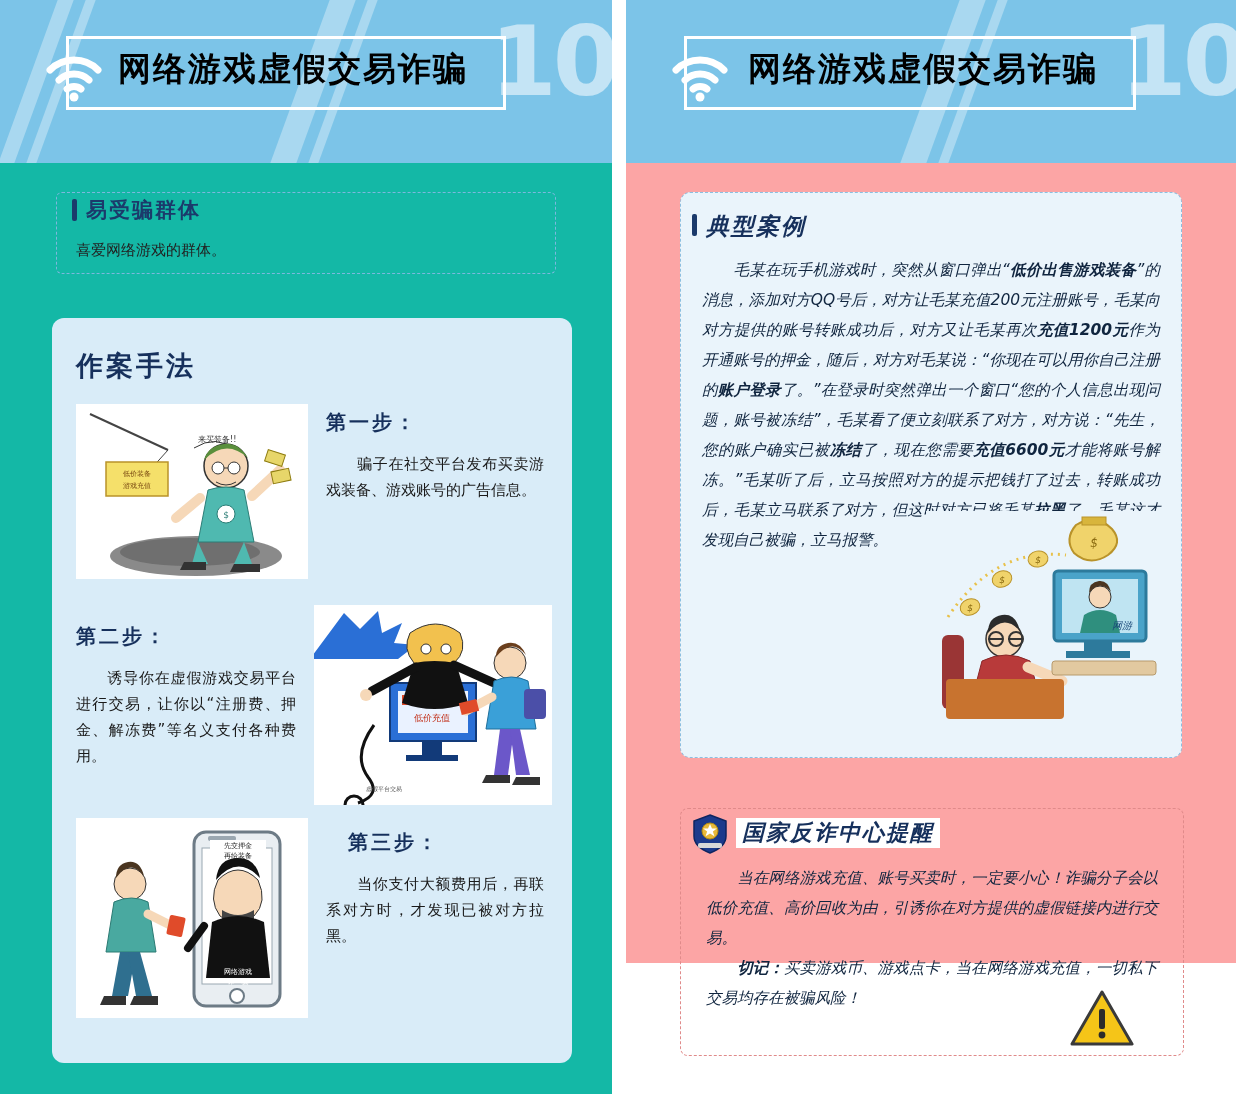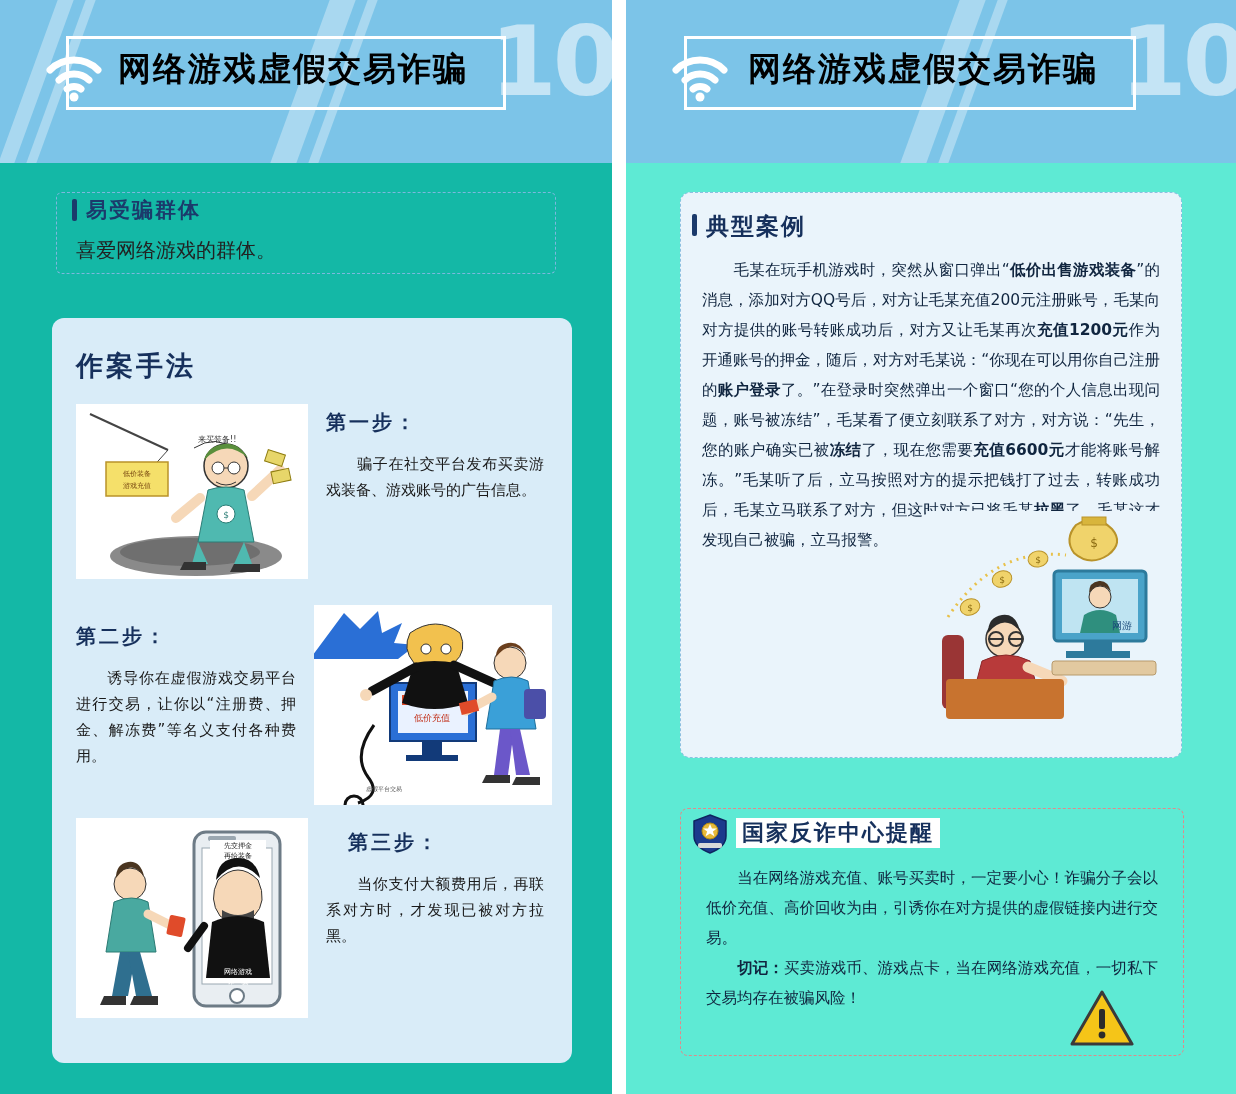--- a/index.html
+++ b/index.html
@@ -52,21 +52,21 @@
     font-family:"DejaVu Sans","Liberation Sans",sans-serif;
     letter-spacing:-4px;
   }
   .half.right .bignum{left:494px;}
   .wifi{
     position:absolute;top:44px;left:44px;width:60px;height:60px;
   }
 
   
   .col-left{position:absolute;top:163px;left:0;width:612px;height:931px;background:#14b8a6;}
-  .col-right{position:absolute;top:163px;left:626px;width:610px;height:931px;background:#5eead4;}
+  .col-right{position:absolute;top:163px;left:626px;width:610px;height:800px;background:#fca5a5;font-style:italic;}
 
   .dashbox{
     position:absolute;
     border:1px dashed #7cb8de;
     border-radius:6px;
     box-sizing:border-box;
   }
   .sect-head{
     position:absolute;
     font-size:21px;font-weight:bold;color:#1b3a6b;
@@ -76,21 +76,21 @@
   }
   .sect-head::before{
     content:"";position:absolute;left:-14px;top:3px;width:5px;height:22px;
     background:#1b3a6b;border-radius:2px;
   }
 
   .victim-box{left:56px;top:29px;width:500px;height:82px;}
   .victim-head{left:86px;top:33px;}
   .victim-text{
     position:absolute;left:76px;top:76px;width:460px;
-    font-size:20px;color:#222;line-height:22px;
+    font-size:15px;color:#222;line-height:22px;
     font-family:"DejaVu Sans","Liberation Sans",sans-serif;
   }
 
   .method-box{
     position:absolute;left:52px;top:155px;width:520px;height:745px;
     background:#d9ecf8;border-radius:12px;
   }
   .method-head{
     position:absolute;left:76px;top:185px;
     font-size:27px;font-weight:bold;color:#16305c;

